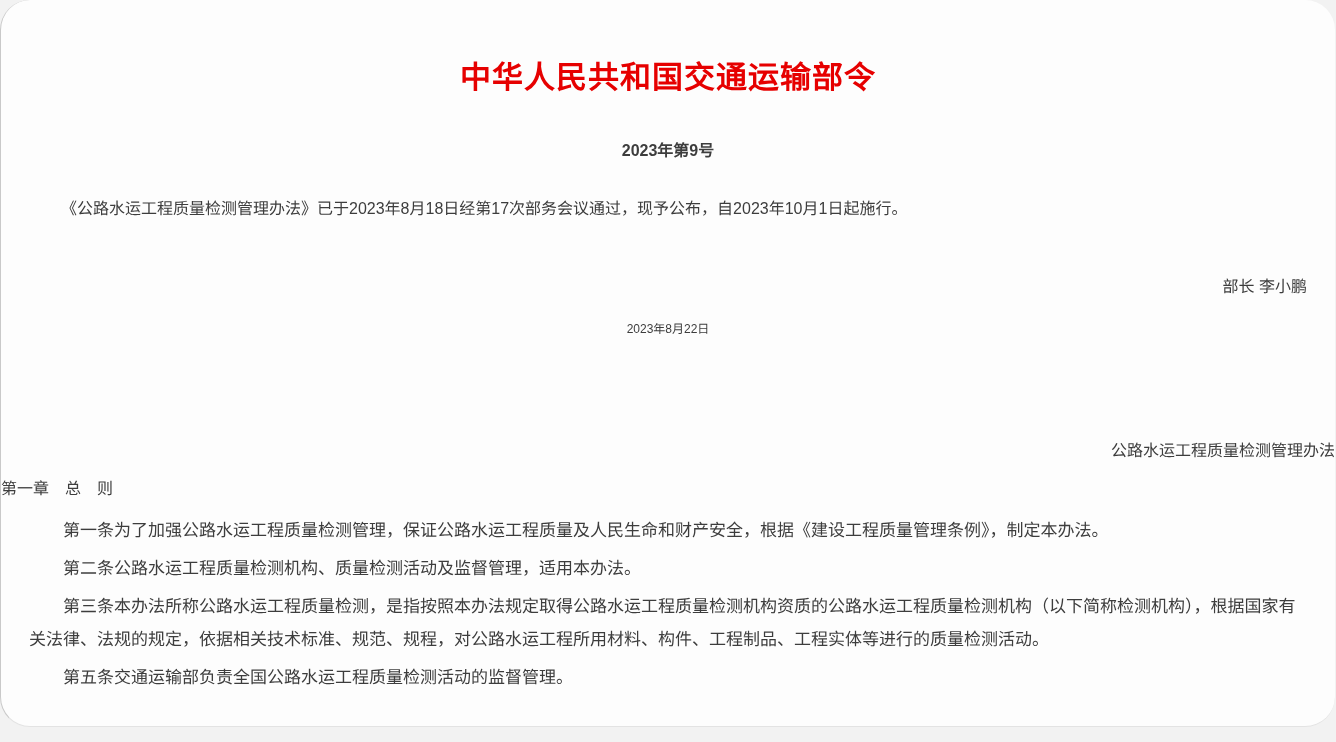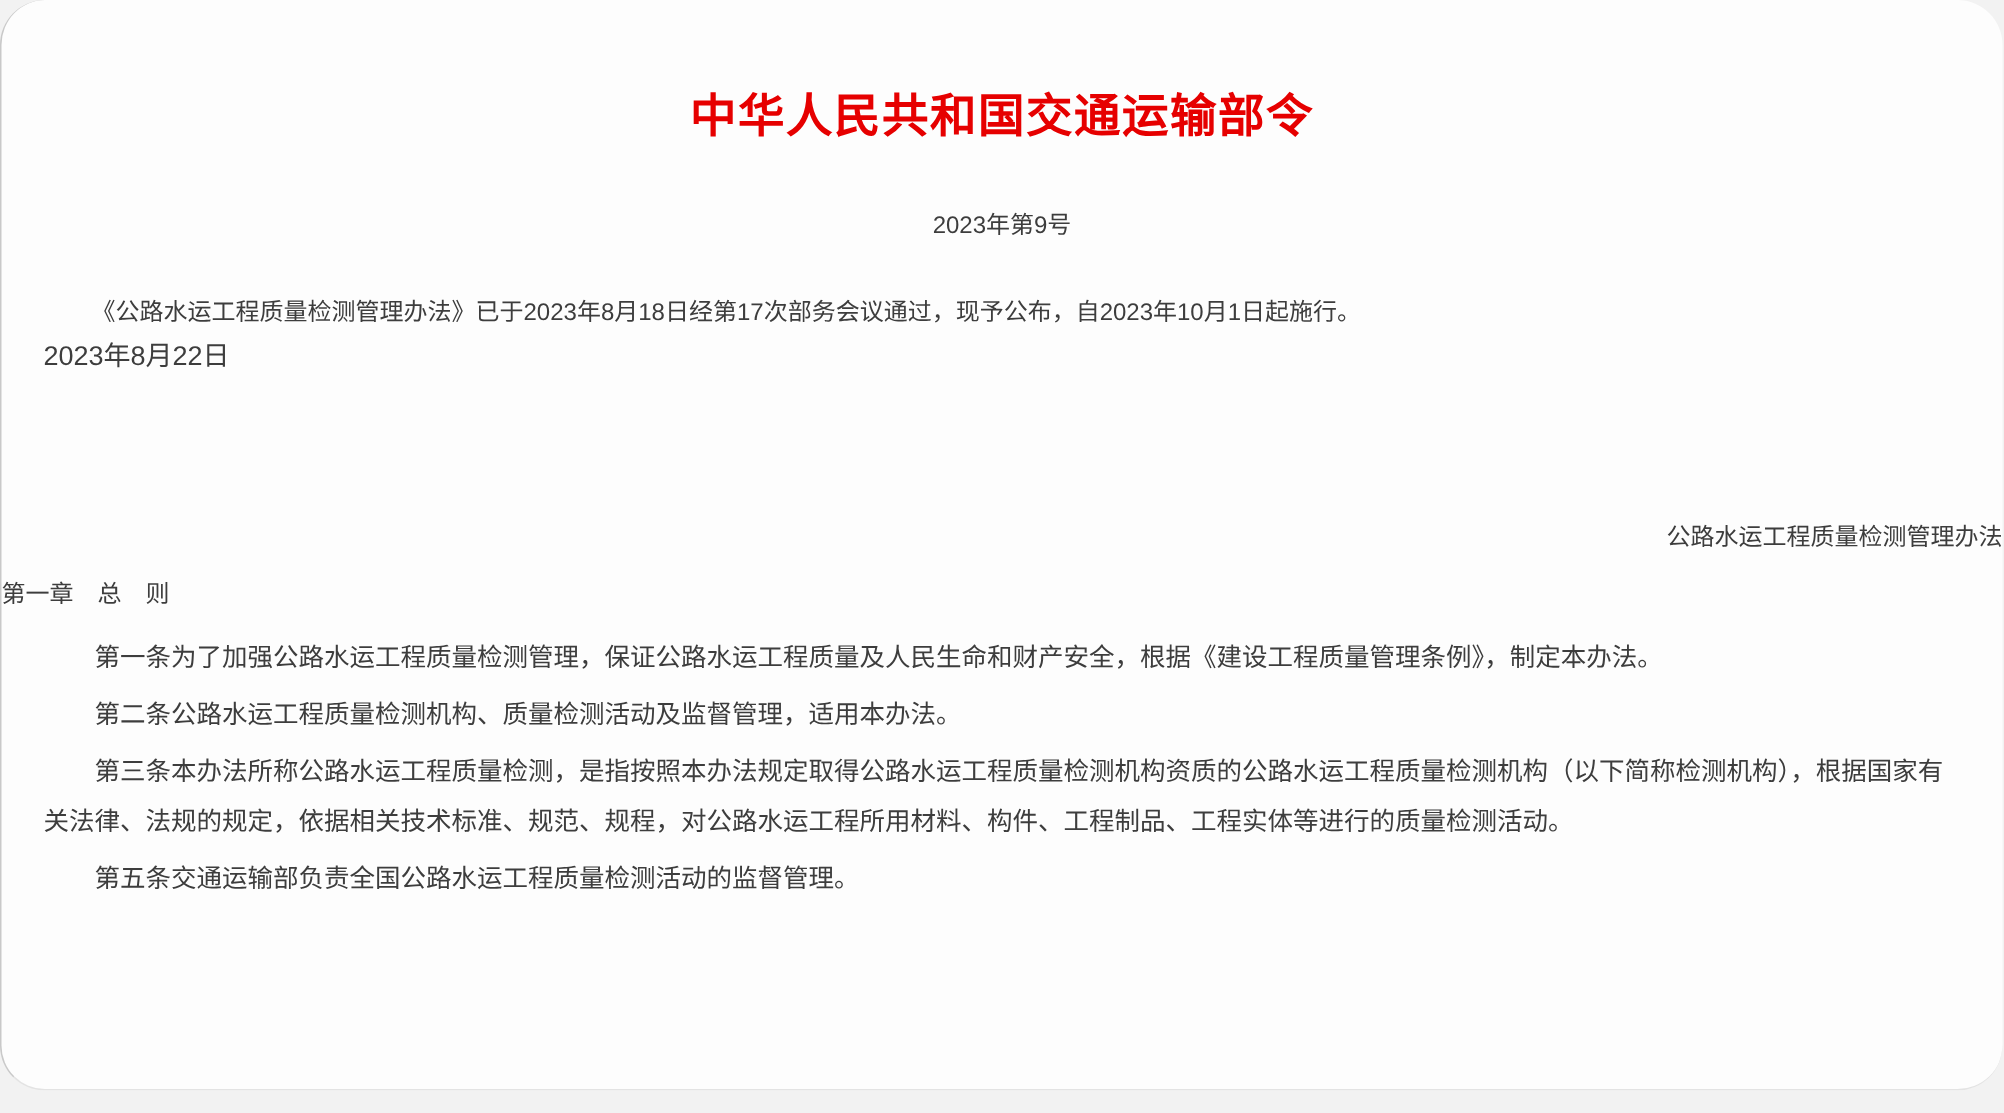--- a/index.html
+++ b/index.html
@@ -34,37 +34,38 @@
     font-size: 31px;
     font-weight: bold;
     line-height: 40px;
     letter-spacing: 1px;
   }
   .doc-number {
     margin: 42px 0 0 0;
     text-align: center;
     font-size: 16px;
     line-height: 22px;
+    font-weight: bold;
   }
   .announcement {
     margin: 34px 28px 0 28px;
     text-indent: 2em;
     font-size: 16px;
     line-height: 26px;
   }
   .signature {
     margin: 52px 28px 0 28px;
     text-align: right;
     font-size: 16px;
     line-height: 26px;
   }
   .sign-date {
-    margin: 2px 28px 0 28px;
-    text-align: left;
-    font-size: 18px;
+    margin: 16px 28px 0 28px;
+    text-align: center;
+    font-size: 12px;
     line-height: 26px;
   }
   .regulation-title {
     margin: 96px 0 0 0;
     text-align: right;
     font-size: 16px;
     font-weight: normal;
     line-height: 26px;
   }
   .chapter-heading {
@@ -88,20 +89,21 @@
 
 <div class="viewport">
   <div class="doc-card" style="color: rgb(61, 61, 61); border-radius: 30px;">
 
     <h1 class="doc-title" style="color: rgb(230, 0, 0);">中华人民共和国交通运输部令</h1>
 
     <p class="doc-number">2023年第9号</p>
 
     <p class="announcement">《公路水运工程质量检测管理办法》已于2023年8月18日经第17次部务会议通过，现予公布，自2023年10月1日起施行。</p>
 
+    <p class="signature">部长 李小鹏</p>
 
     <p class="sign-date">2023年8月22日</p>
 
     <h2 class="regulation-title">公路水运工程质量检测管理办法</h2>
 
     <h3 class="chapter-heading">第一章　总　则</h3>
 
     <div class="articles">
       <p>第一条为了加强公路水运工程质量检测管理，保证公路水运工程质量及人民生命和财产安全，根据《建设工程质量管理条例》，制定本办法。</p>
       <p>第二条公路水运工程质量检测机构、质量检测活动及监督管理，适用本办法。</p>

